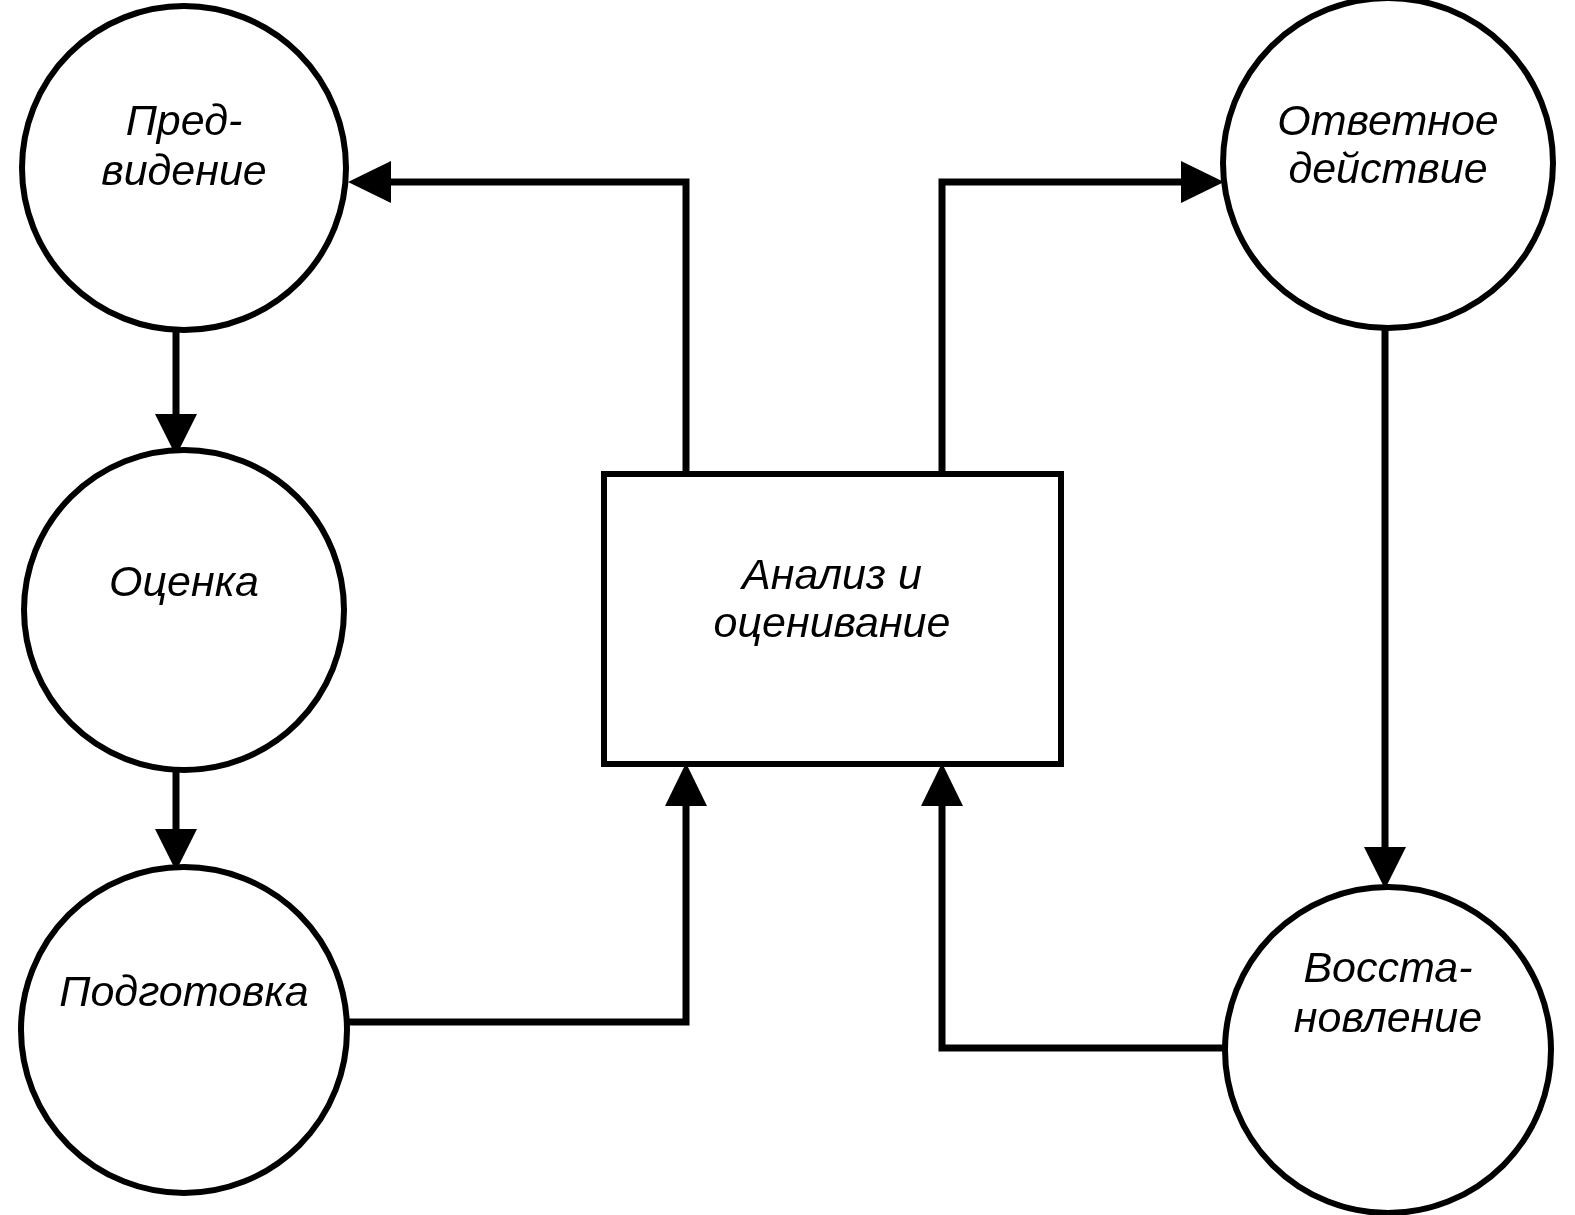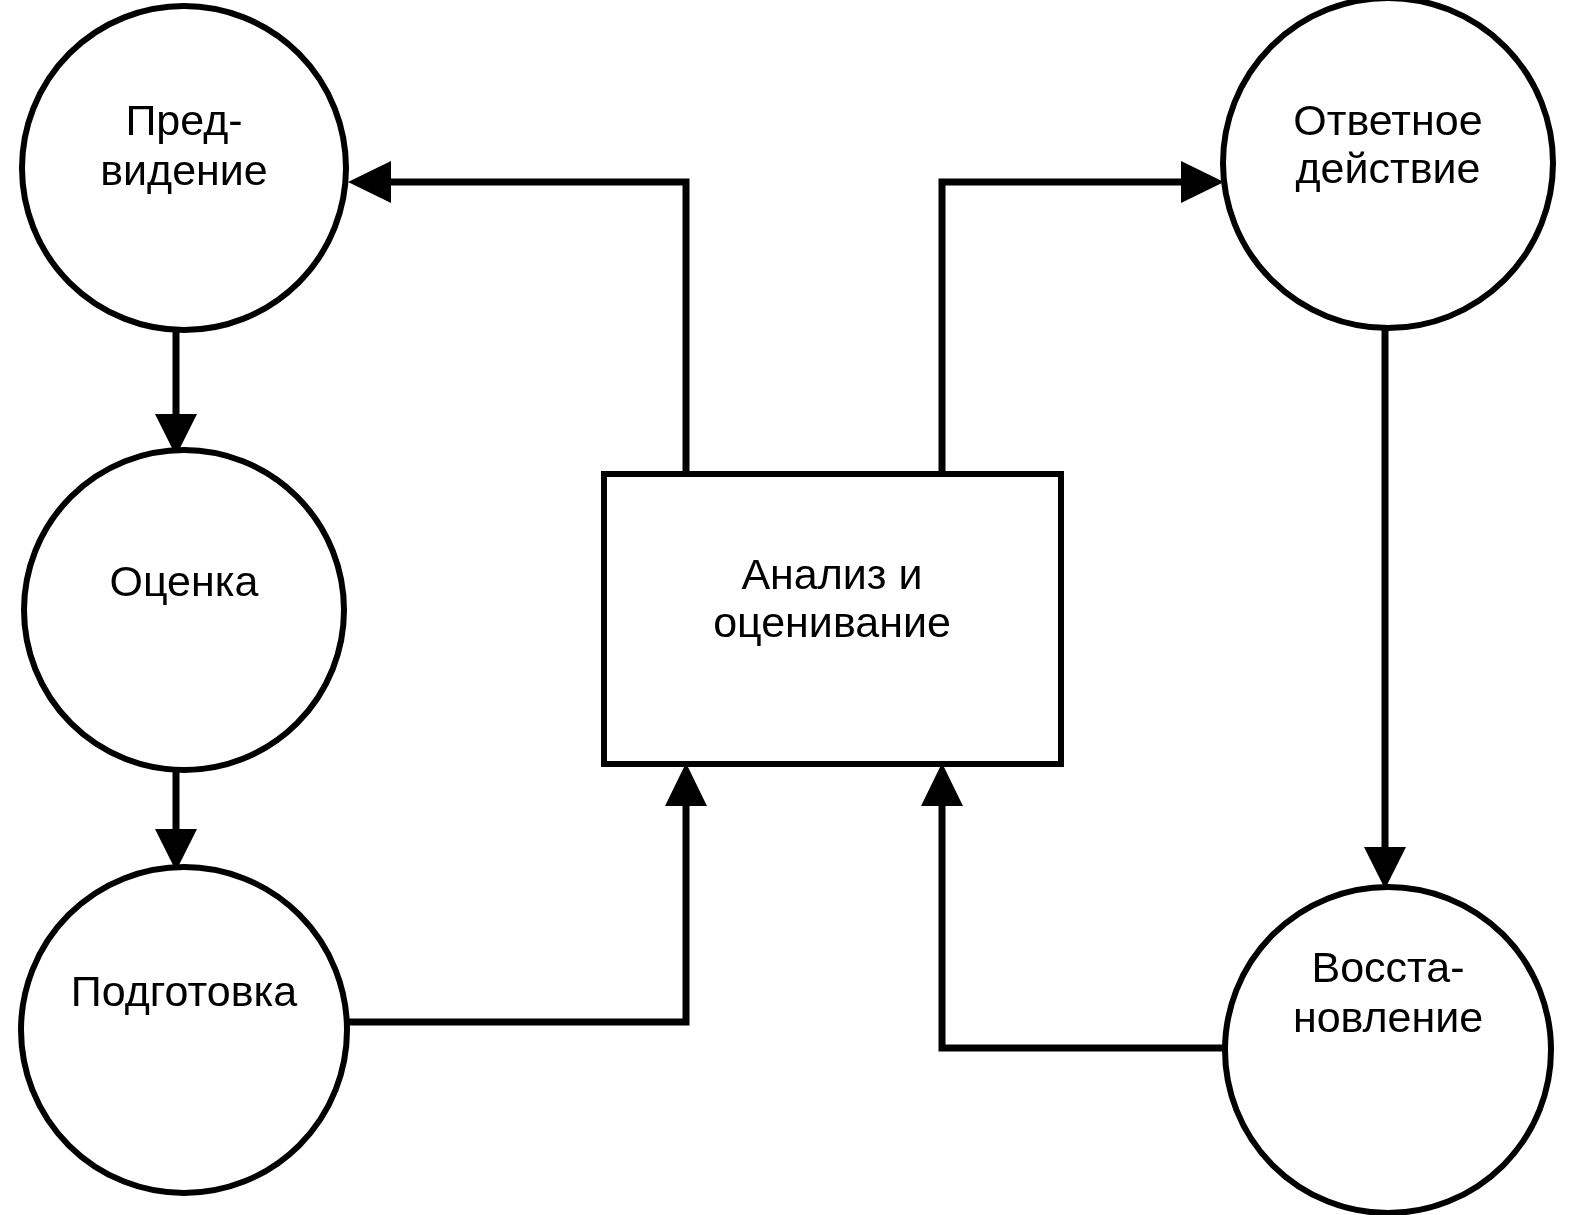--- a/index.html
+++ b/index.html
@@ -9,20 +9,21 @@
   }
   body {
     font-family: "Liberation Sans", sans-serif;
   }
   #diagram-root {
     position: relative;
     width: 1575px;
     height: 1215px;
     background: #ffffff;
     overflow: hidden;
+    font-style: italic;
   }
   svg.diagram-canvas {
     display: block;
     width: 1575px;
     height: 1215px;
   }
   .node-shape {
     fill: #ffffff;
     stroke: #000000;
     stroke-width: 6;

